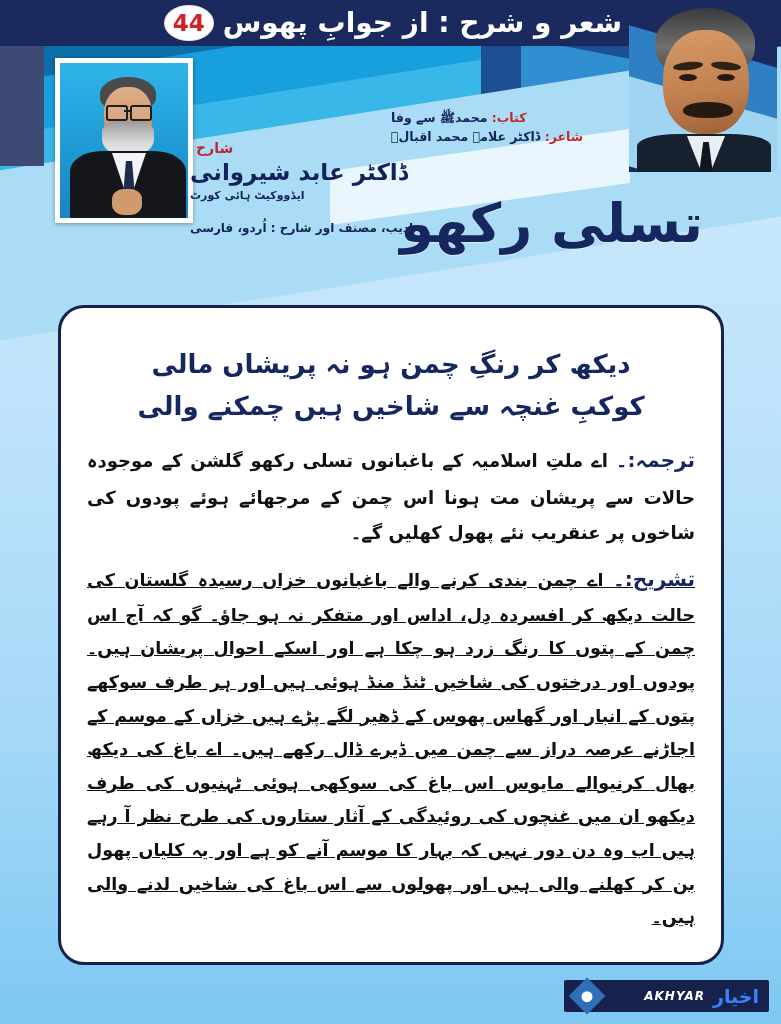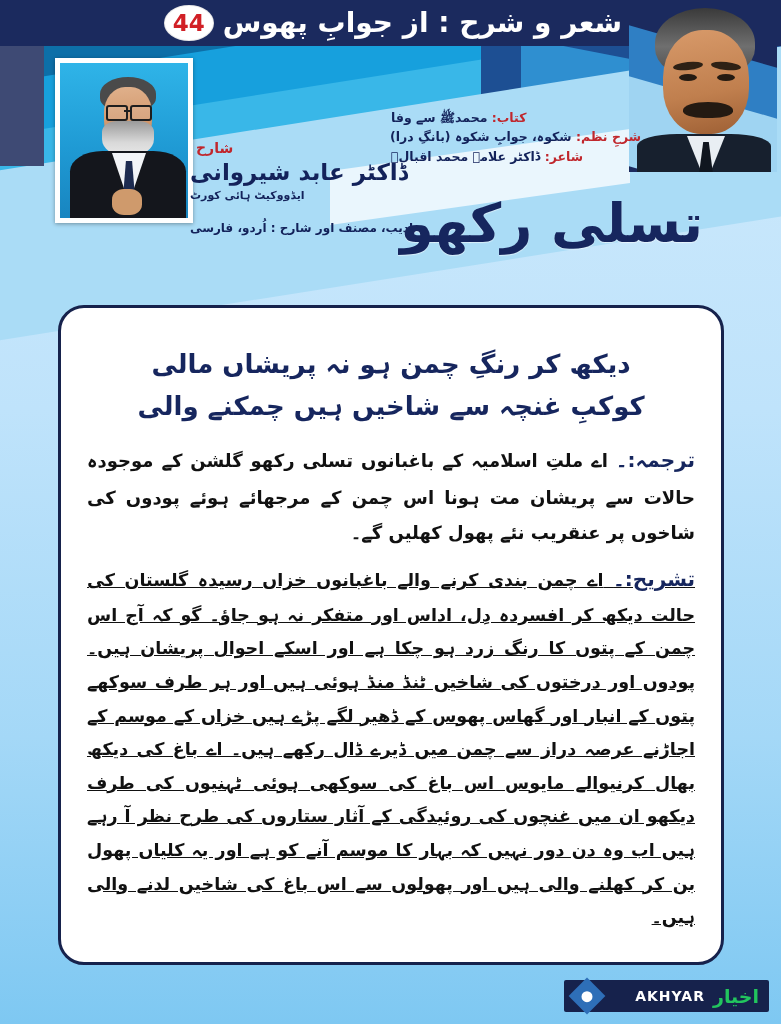--- a/index.html
+++ b/index.html
@@ -194,23 +194,23 @@
   }
   .sec-sharah .sec-body{line-height:1.92;font-size:17.5px;text-decoration:underline;}
 
   
   .footer-logo{
     position:absolute;bottom:12px;right:12px;width:205px;height:32px;z-index:10;
     background:#16224c;border-radius:2px;
     display:flex;align-items:center;justify-content:flex-start;
     padding:0 10px;box-sizing:border-box;gap:8px;direction:rtl;
   }
-  .fl-urdu{color:#22c55e;font-size:19px;font-weight:bold;line-height:1;}
-  .fl-en{color:#ffffff;font-size:14px;font-weight:bold;letter-spacing:1px;
-    line-height:1;direction:ltr;}
+  .fl-urdu{color:#3b82f6;font-size:19px;font-weight:bold;line-height:1;}
+  .fl-en{color:#ffffff;font-size:12px;font-weight:bold;letter-spacing:1px;
+    line-height:1;direction:ltr;font-style:italic;}
   .fl-diamond{
     width:26px;height:26px;background:#2e6fb8;transform:rotate(45deg);
     display:flex;align-items:center;justify-content:center;margin-right:auto;
     flex:0 0 auto;
   }
   .fl-diamond::after{
     content:"";width:11px;height:11px;border-radius:50%;background:#ffffff;
   }
 </style>
 </head>
@@ -272,24 +272,20 @@
     <div class="sharih-sub1">ایڈووکیٹ ہائی کورٹ</div>
     <div class="sharih-sub2">ادیب، مصنف اور شارح : اُردو، فارسی</div>
   </div>
 
   <div class="book-meta">
     <div class="bm-line">
       <span class="bm-key">کتاب:</span>
       <span>محمدﷺ سے وفا</span>
     </div>
     <div class="bm-line">
-      <span class="bm-key">شرحِ نظم:</span>
-      <span>شکوہ، جوابِ شکوہ (بانگِ درا)</span>
-    </div>
-    <div class="bm-line">
       <span class="bm-key">شاعر:</span>
       <span>ڈاکٹر علامہ محمد اقبالؒ</span>
     </div>
   </div>
 
   <div class="big-heading">تسلی رکھو</div>
 
   <div class="content-card">
 
     <div class="couplet">

